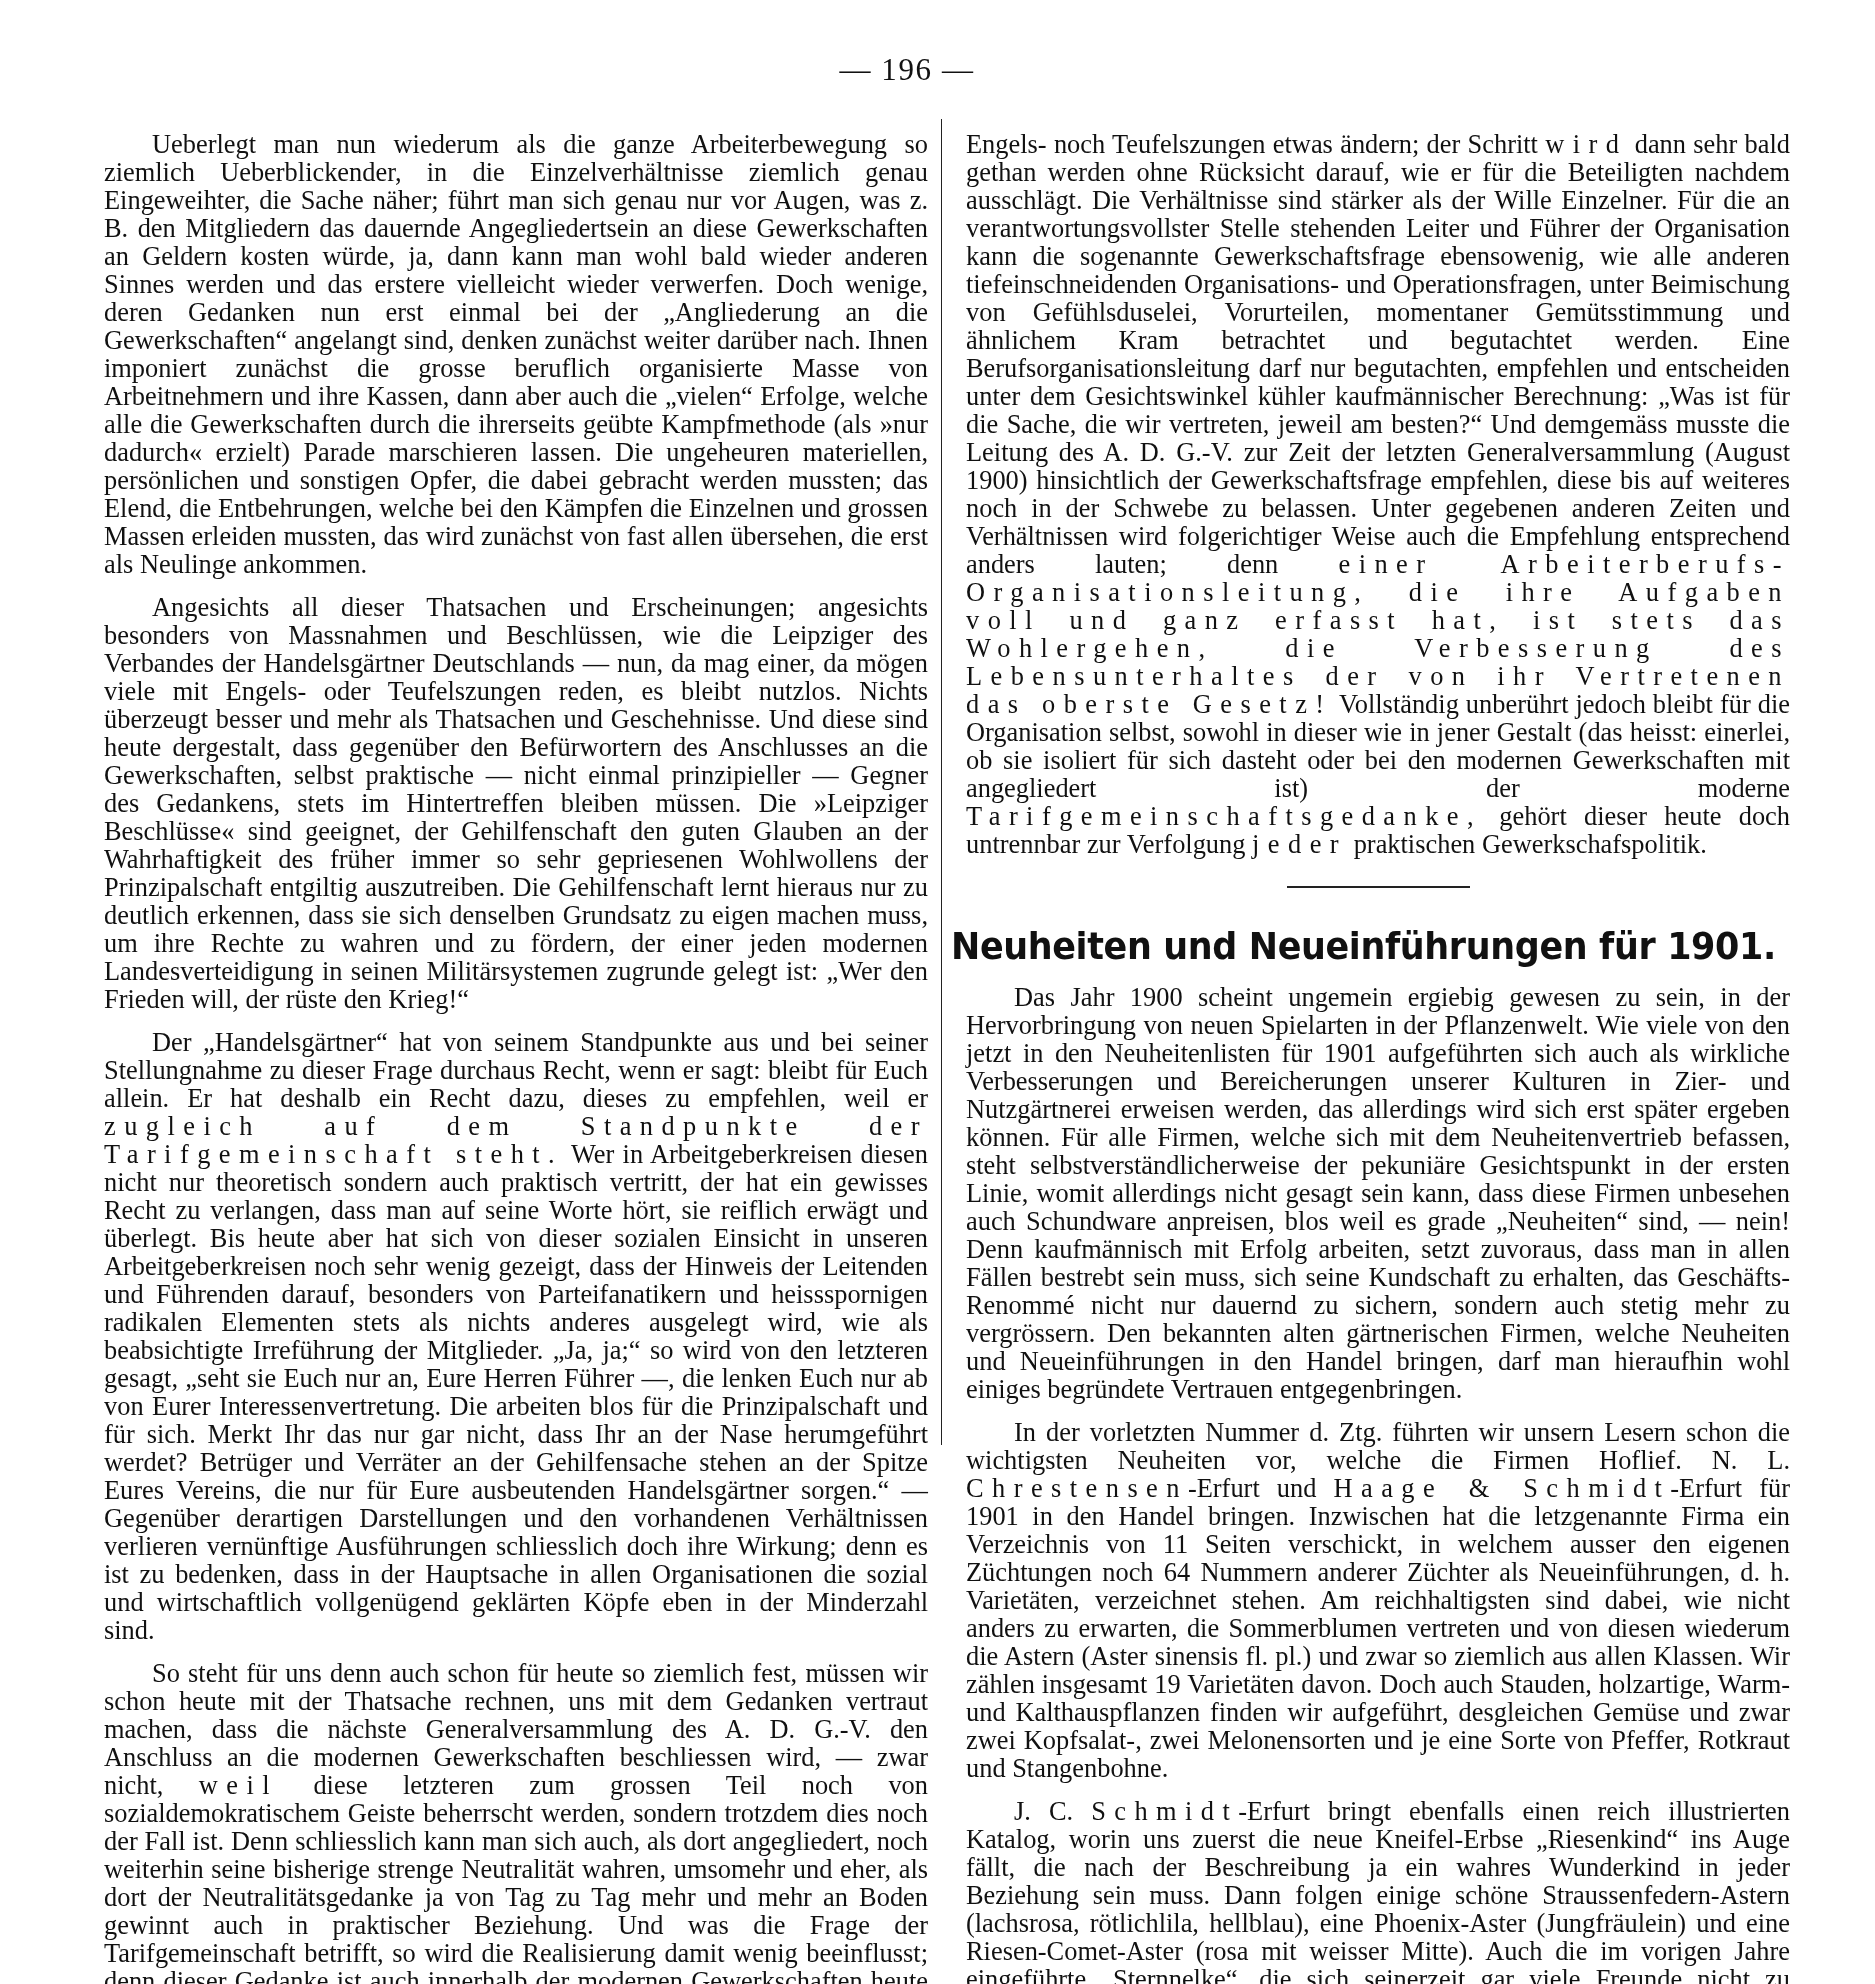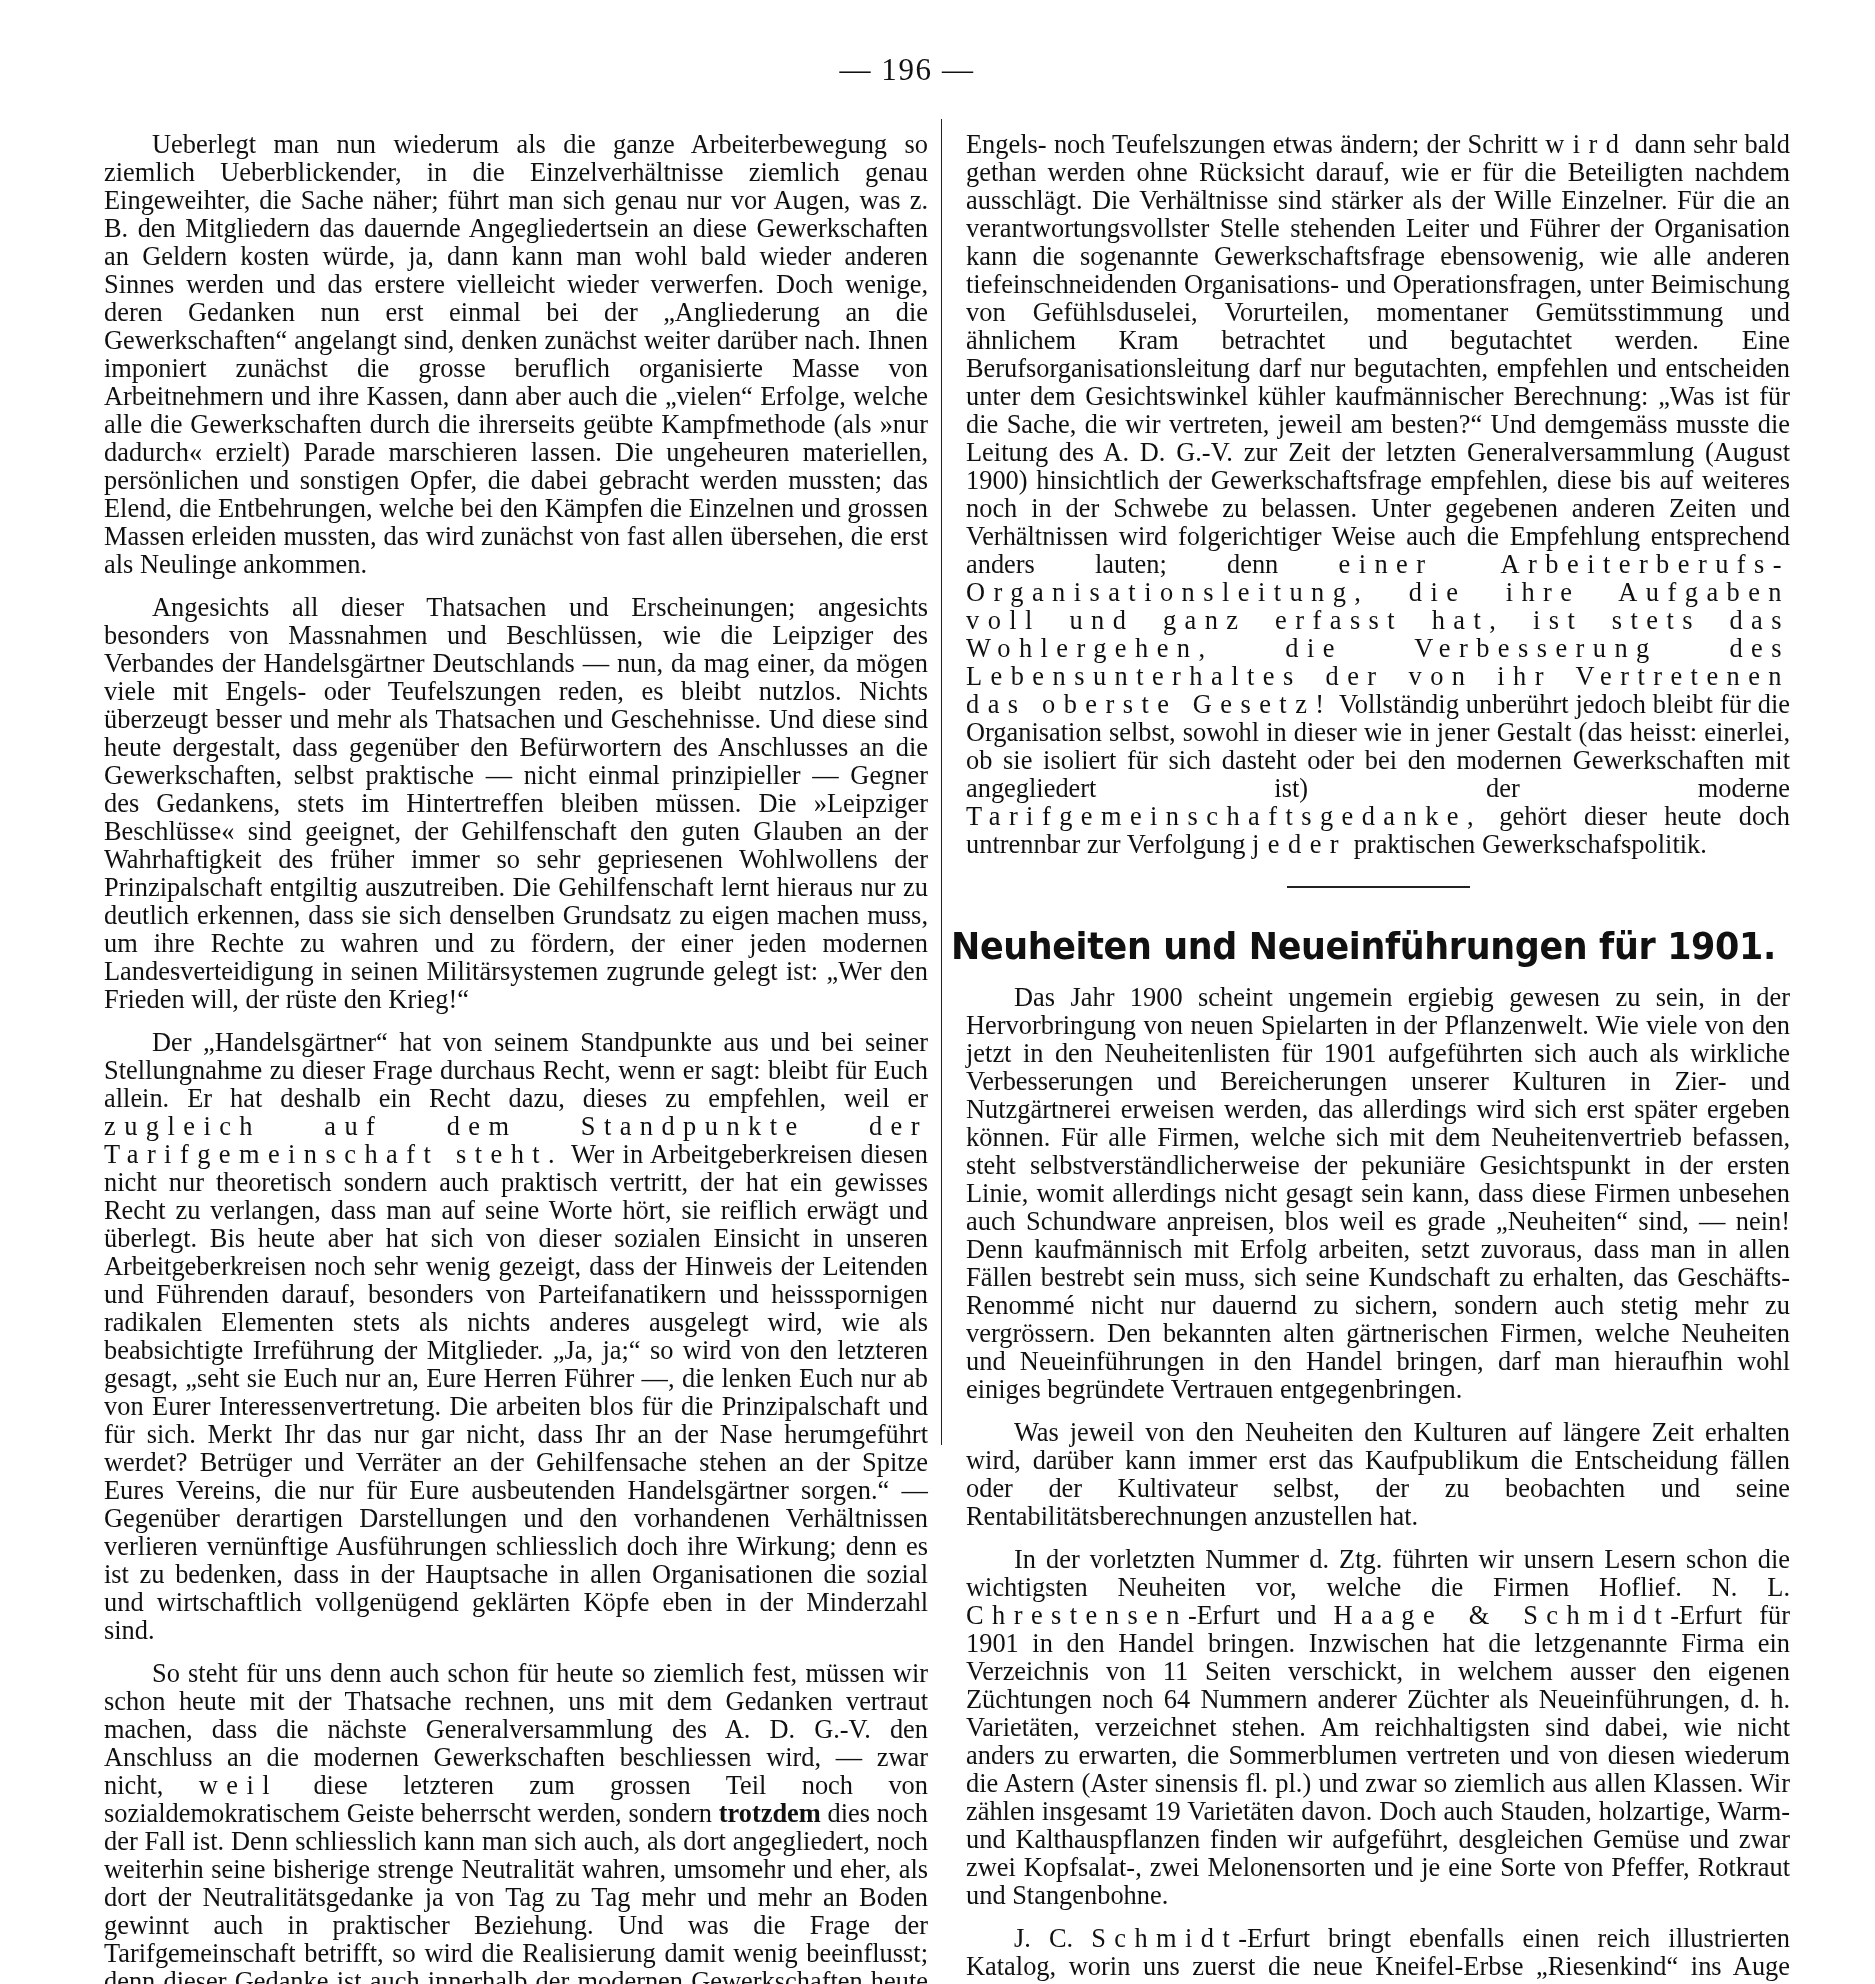--- a/index.html
+++ b/index.html
@@ -18,21 +18,21 @@
     hyphens: manual;
   }
   .col-left { left: 89px; }
   .col-right { left: 951px; }
   .col-divider {
     position: absolute; left: 941px; top: 119px; width: 1.2px; height: 1326px;
     background: #222;
   }
   .column p { margin: 15px; text-indent: 48px; }
   .spaced { letter-spacing: 0.32em; }
-  .bold { font-weight: bold; }
+  .bold { font-weight: normal; }
   .section-rule {
     width: 183px; height: 2.4px; background: #222; margin: 28px auto 36px auto;
   }
   .headline {
     font-family: "DejaVu Sans", "Liberation Sans", sans-serif;
     font-weight: bold; font-size: 38px; line-height: 44px;
     text-align: left; margin: 0 0 4px 0; letter-spacing: -0.4px;
     transform: scaleX(0.92); transform-origin: left center;
     white-space: nowrap;
   }
@@ -53,17 +53,16 @@
 </div>
 
 <div class="column col-right">
   <p style="text-indent:0"><span>Engels- noch Teufelszungen etwas ändern; der Schritt </span><span class="spaced">wird</span><span> dann sehr bald gethan werden ohne Rücksicht darauf, wie er für die Beteiligten nachdem ausschlägt. Die Verhältnisse sind stärker als der Wille Einzelner. Für die an verantwortungsvollster Stelle stehenden Leiter und Führer der Organisation kann die sogenannte Gewerkschaftsfrage ebensowenig, wie alle anderen tiefeinschneidenden Organisations- und Operationsfragen, unter Beimischung von Gefühlsduselei, Vorurteilen, momentaner Gemütsstimmung und ähnlichem Kram betrachtet und begutachtet werden. Eine Berufsorganisationsleitung darf nur begutachten, empfehlen und entscheiden unter dem Gesichtswinkel kühler kaufmännischer Berechnung: „Was ist für die Sache, die wir vertreten, jeweil am besten?“ Und demgemäss musste die Leitung des A. D. G.-V. zur Zeit der letzten Generalversammlung (August 1900) hinsichtlich der Gewerkschaftsfrage empfehlen, diese bis auf weiteres noch in der Schwebe zu belassen. Unter gegebenen anderen Zeiten und Verhältnissen wird folgerichtiger Weise auch die Empfehlung entsprechend anders lauten; denn </span><span class="spaced">einer Arbeiterberufs-Organisationsleitung, die ihre Aufgaben voll und ganz erfasst hat, ist stets das Wohlergehen, die Verbesserung des Lebensunterhaltes der von ihr Vertretenen das oberste Gesetz!</span><span> Vollständig unberührt jedoch bleibt für die Organisation selbst, sowohl in dieser wie in jener Gestalt (das heisst: einerlei, ob sie isoliert für sich dasteht oder bei den modernen Gewerkschaften mit angegliedert ist) der moderne </span><span class="spaced">Tarifgemeinschaftsgedanke,</span><span> gehört dieser heute doch untrennbar zur Verfolgung </span><span class="spaced">jeder</span><span> praktischen Gewerkschafspolitik.</span></p>
 
   <div class="section-rule"></div>
 
   <h1 class="headline">Neuheiten und Neueinführungen für 1901.</h1>
 
   <p>Das Jahr 1900 scheint ungemein ergiebig gewesen zu sein, in der Hervorbringung von neuen Spielarten in der Pflanzenwelt. Wie viele von den jetzt in den Neuheitenlisten für 1901 aufgeführten sich auch als wirkliche Verbesserungen und Bereicherungen unserer Kulturen in Zier- und Nutzgärtnerei erweisen werden, das allerdings wird sich erst später ergeben können. Für alle Firmen, welche sich mit dem Neuheitenvertrieb befassen, steht selbstverständlicherweise der pekuniäre Gesichtspunkt in der ersten Linie, womit allerdings nicht gesagt sein kann, dass diese Firmen unbesehen auch Schundware anpreisen, blos weil es grade „Neuheiten“ sind, — nein! Denn kaufmännisch mit Erfolg arbeiten, setzt zuvoraus, dass man in allen Fällen bestrebt sein muss, sich seine Kundschaft zu erhalten, das Geschäfts-Renommé nicht nur dauernd zu sichern, sondern auch stetig mehr zu vergrössern. Den bekannten alten gärtnerischen Firmen, welche Neuheiten und Neueinführungen in den Handel bringen, darf man hieraufhin wohl einiges begründete Vertrauen entgegenbringen.</p>
-  <p>Was jeweil von den Neuheiten den Kulturen auf längere Zeit erhalten wird, darüber kann immer erst das Kaufpublikum die Entscheidung fällen oder der Kultivateur selbst, der zu beobachten und seine Rentabilitätsberechnungen anzustellen hat.</p>
   <p><span>In der vorletzten Nummer d. Ztg. führten wir unsern Lesern schon die wichtigsten Neuheiten vor, welche die Firmen Hoflief. N. L. </span><span class="spaced">Chrestensen</span><span>-Erfurt und </span><span class="spaced">Haage &amp; Schmidt</span><span>-Erfurt für 1901 in den Handel bringen. Inzwischen hat die letzgenannte Firma ein Verzeichnis von 11 Seiten verschickt, in welchem ausser den eigenen Züchtungen noch 64 Nummern anderer Züchter als Neueinführungen, d. h. Varietäten, verzeichnet stehen. Am reichhaltigsten sind dabei, wie nicht anders zu erwarten, die Sommerblumen vertreten und von diesen wiederum die Astern (Aster sinensis fl. pl.) und zwar so ziemlich aus allen Klassen. Wir zählen insgesamt 19 Varietäten davon. Doch auch Stauden, holzartige, Warm- und Kalthauspflanzen finden wir aufgeführt, desgleichen Gemüse und zwar zwei Kopfsalat-, zwei Melonensorten und je eine Sorte von Pfeffer, Rotkraut und Stangenbohne.</span></p>
   <p><span>J. C. </span><span class="spaced">Schmidt</span><span>-Erfurt bringt ebenfalls einen reich illustrierten Katalog, worin uns zuerst die neue Kneifel-Erbse „Riesenkind“ ins Auge fällt, die nach der Beschreibung ja ein wahres Wunderkind in jeder Beziehung sein muss. Dann folgen einige schöne Straussenfedern-Astern (lachsrosa, rötlichlila, hellblau), eine Phoenix-Aster (Jungfräulein) und eine Riesen-Comet-Aster (rosa mit weisser Mitte). Auch die im vorigen Jahre eingeführte „Sternnelke“, die sich seinerzeit gar viele Freunde nicht zu erwerben vermochte, weil sie in ihrem recht dürftigen Kleide fast ein wenig als sezessionistische Karrikatur auf dem Plane erschien, ist verbessert vertreten als Dianthus stellaris flore pleno.</span></p>
 </div>
 
 
 </body></html>

